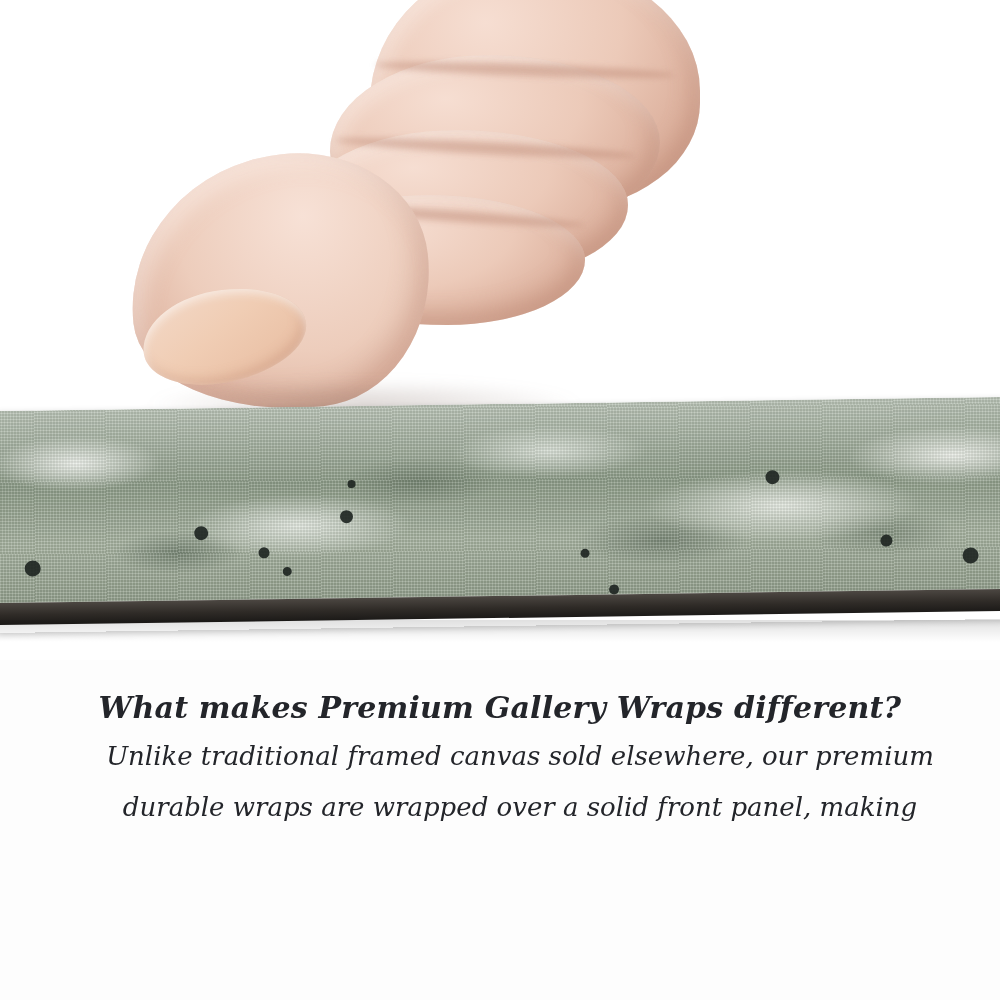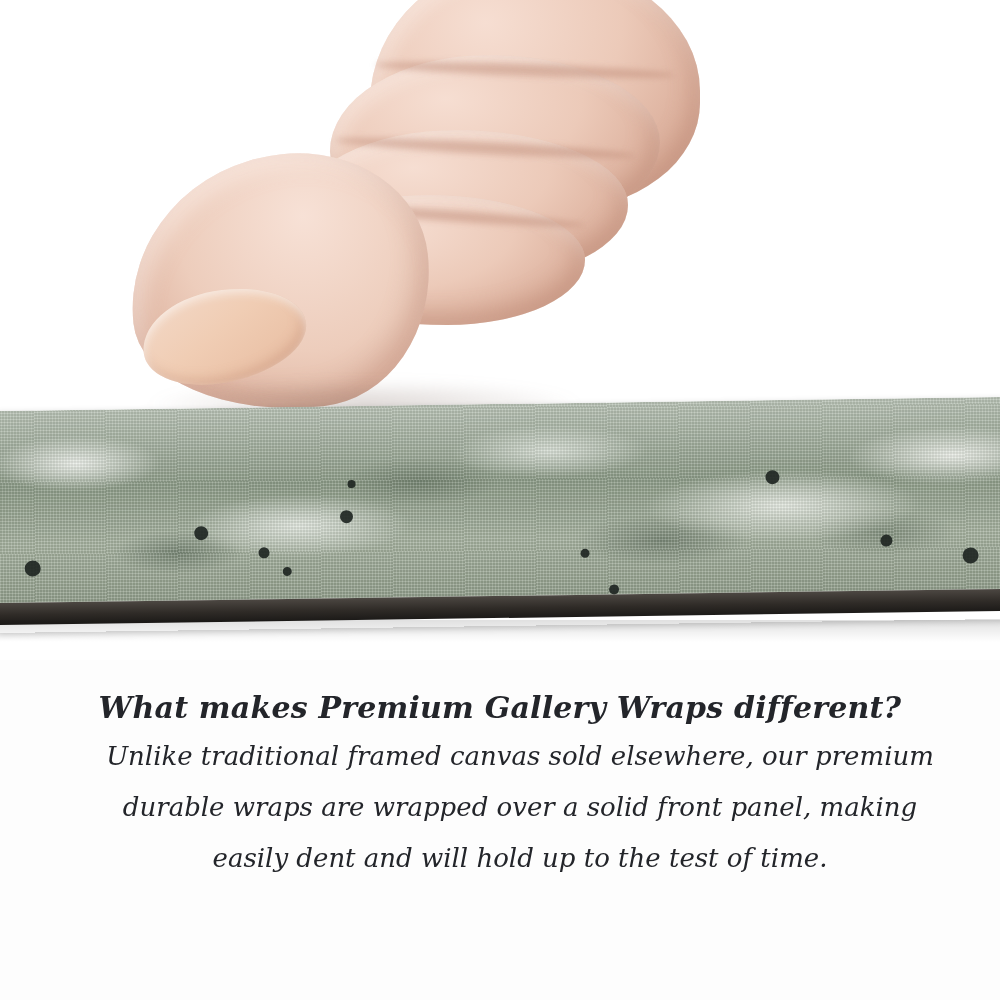--- a/index.html
+++ b/index.html
@@ -222,16 +222,15 @@
       <div class="wrap-edge"></div>
     </div>
 
     <div class="wrap-bottom-shadow"></div>
   </div>
 
   <div class="caption">
     <h1>What makes Premium Gallery Wraps different?</h1>
     <p>Unlike traditional framed canvas sold elsewhere, our premium</p>
     <p>durable wraps are wrapped over a solid front panel, making</p>
-    <p>easily dent and will hold up to the test of time.</p>
   </div>
 
 </div>
 
 </body></html>

